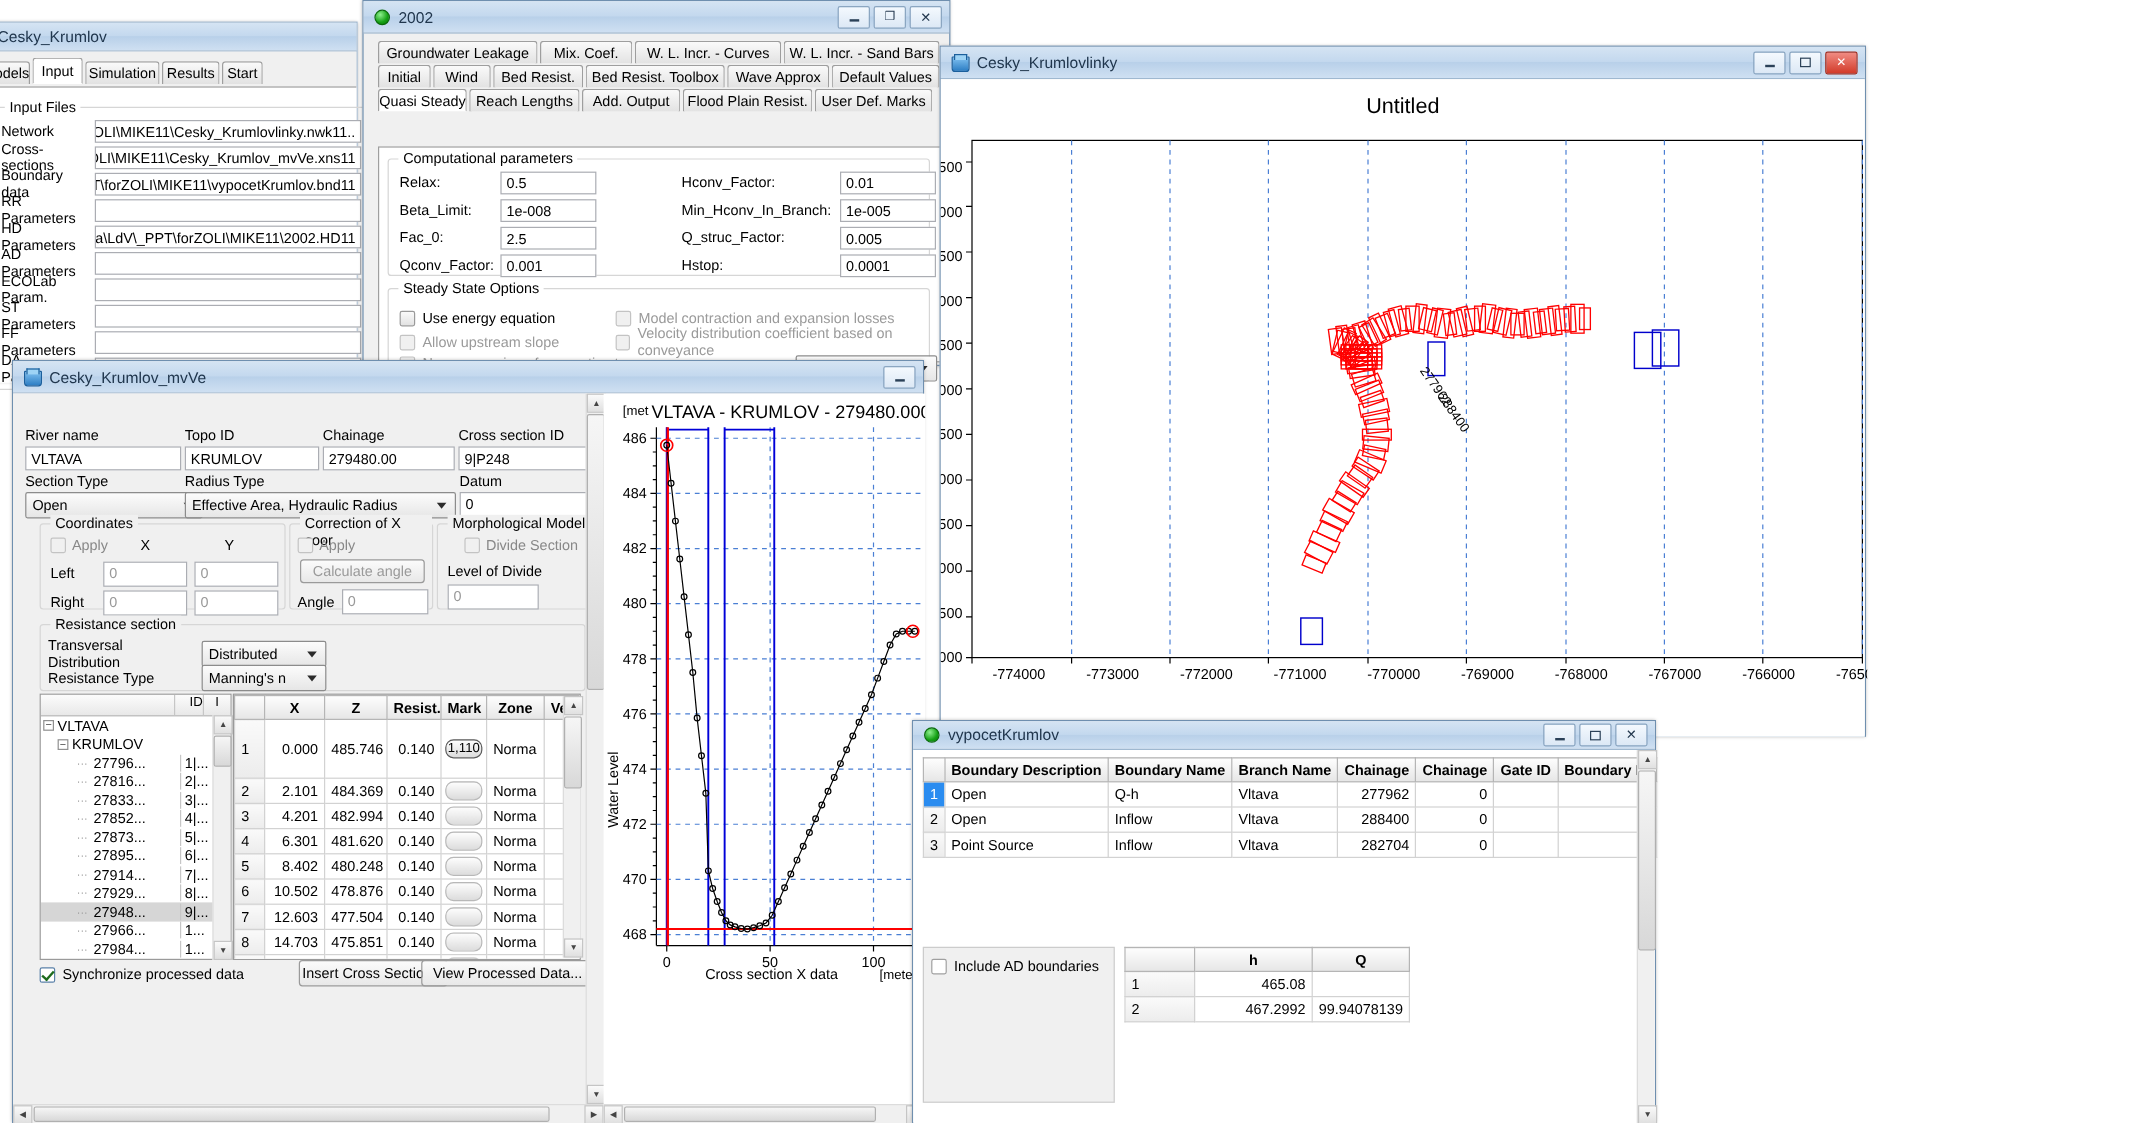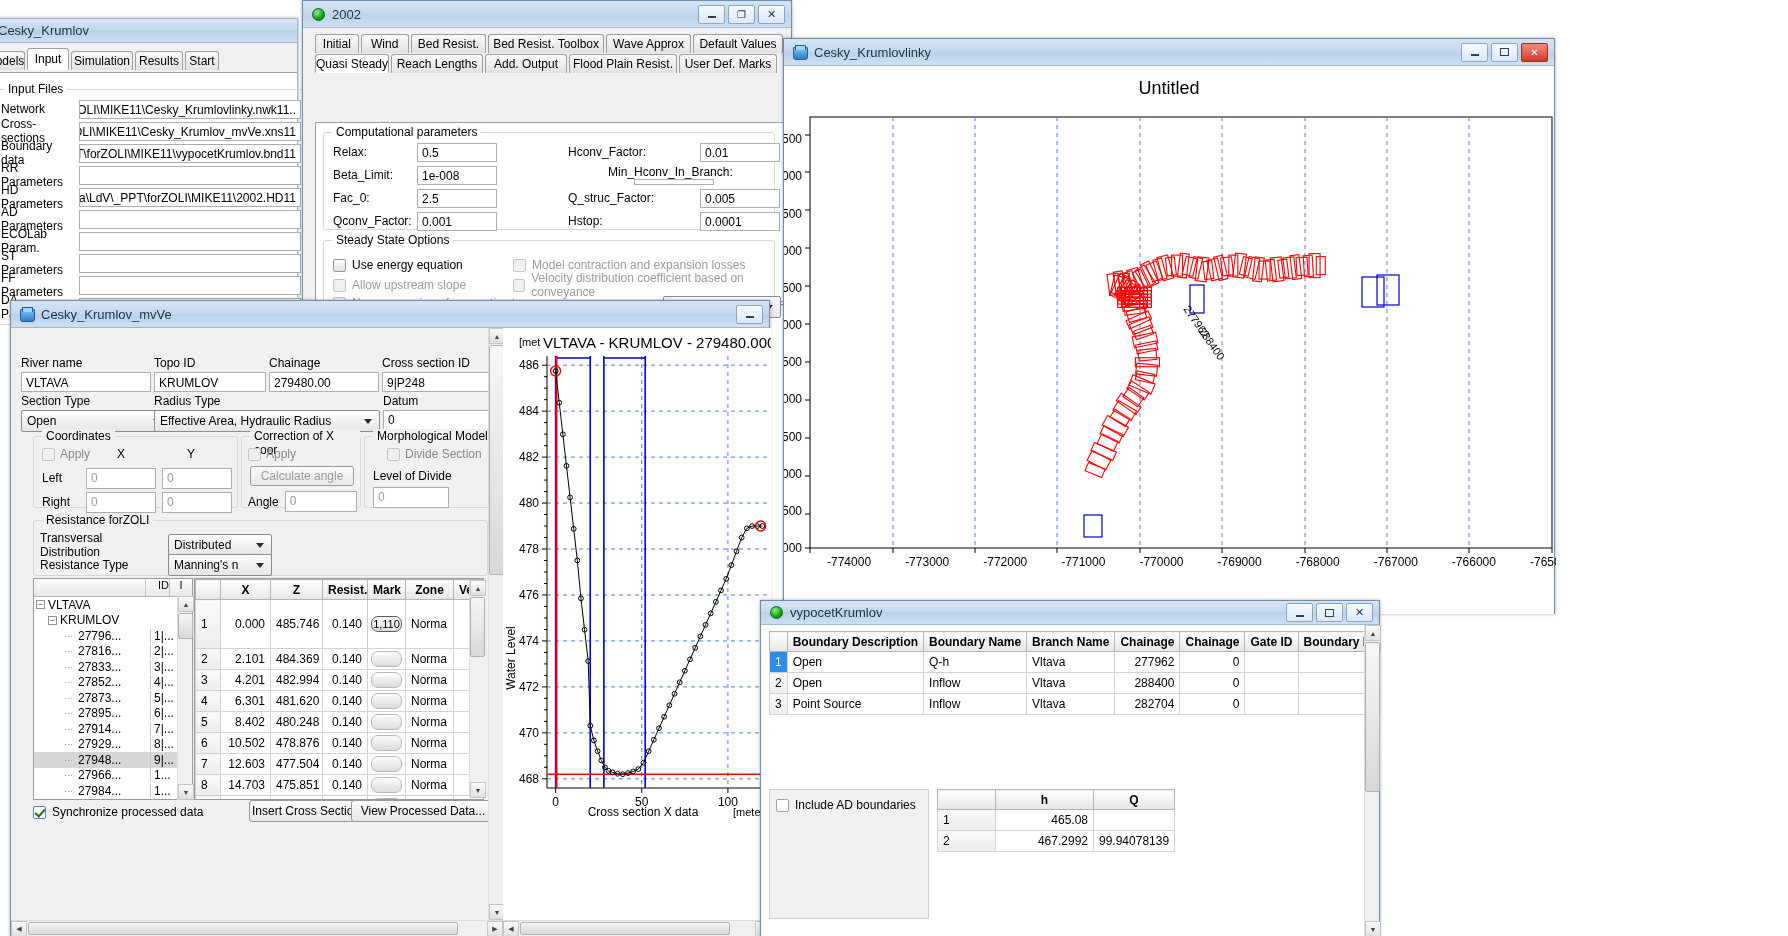--- a/index.html
+++ b/index.html
@@ -183,20 +183,34 @@
     <span class="cap">2002</span>
     <span class="winbtns">
       <span class="wb min"></span>
       <span class="wb rest"></span>
       <span class="wb" style="font-size:11px;">✕</span>
     </span>
   </div>
   <div class="win-body" style="height:277px;padding:6px;">
     <div id="hdtabs" style="position:absolute;left:12px;top:6px;width:470px;">
           <div class="tabrow" style="margin-bottom: 1px;">
+            <div class="tab" style="width: 134px;">
+              <span>Groundwater Leakage</span>
+            </div>
+            <div class="tab" style="width: 80px;">
+              <span>Mix. Coef.</span>
+            </div>
+            <div class="tab" style="width: 126px;">
+              <span>W. L. Incr. - Curves</span>
+            </div>
+            <div class="tab" style="width: 130px;">
+              <span>W. L. Incr. - Sand Bars</span>
+            </div>
+          </div>
+          <div class="tabrow" style="margin-bottom: 1px;">
             <div class="tab" style="width: 56px;">
               <span>Initial</span>
             </div>
             <div class="tab" style="width: 62px;">
               <span>Wind</span>
             </div>
             <div class="tab" style="width: 76px;">
               <span>Bed Resist.</span>
             </div>
             <div class="tab" style="width: 116px;">
@@ -249,21 +263,21 @@
           <div style="display: flex; align-items: center; height: 20px; margin-bottom: 3px;">
             <span class="lbl" style="width: 84px;">Qconv_Factor:</span>
             <div class="fld" style="width: 80px; height: 19px; line-height: 15px;">0.001</div>
           </div>
         </div>
     <div id="hdright" style="position:absolute;left:265px;top:114px;">
           <div style="display: flex; align-items: center; height: 20px; margin-bottom: 3px;">
             <span class="lbl" style="width: 132px;">Hconv_Factor:</span>
             <div class="fld" style="width: 80px; height: 19px; line-height: 15px;">0.01</div>
           </div>
-          <div style="display: flex; align-items: center; height: 20px; margin-bottom: 3px; flex-direction: column;">
+          <div style="display: flex; align-items: center; height: 20px; margin-bottom: 3px;">
             <span class="lbl" style="width: 132px;">Min_Hconv_In_Branch:</span>
             <div class="fld" style="width: 80px; height: 19px; line-height: 15px;">1e-005</div>
           </div>
           <div style="display: flex; align-items: center; height: 20px; margin-bottom: 3px;">
             <span class="lbl" style="width: 132px;">Q_struc_Factor:</span>
             <div class="fld" style="width: 80px; height: 19px; line-height: 15px;">0.005</div>
           </div>
           <div style="display: flex; align-items: center; height: 20px; margin-bottom: 3px;">
             <span class="lbl" style="width: 132px;">Hstop:</span>
             <div class="fld" style="width: 80px; height: 19px; line-height: 15px;">0.0001</div>
@@ -588,21 +602,21 @@
         <div class="grp-t">Morphological Model</div>
         <div style="position:absolute;left:22px;top:10px;display:flex;align-items:center;gap:5px;">
           <span class="cbx dis"></span>
           <span class="lbl" style="color:#888;">Divide Section</span>
         </div>
         <div class="lbl" style="position:absolute;left:8px;top:32px;">Level of Divide</div>
         <div class="fld ro" style="position:absolute;left:8px;top:50px;width:76px;"><span>0</span></div>
       </div>
 
       <div class="grp" style="left:22px;top:192px;width:455px;height:56px;">
-        <div class="grp-t">Resistance forZOLI</div>
+        <div class="grp-t">Resistance section</div>
         <div style="position:absolute;left:6px;top:10px;display:flex;align-items:center;gap:8px;">
           <span class="lbl" style="width:120px;">Transversal Distribution</span>
           <span class="combo" style="width:104px;">
             <span>Distributed</span>
             <span class="arr"></span>
           </span>
         </div>
         <div style="position:absolute;left:6px;top:33px;display:flex;align-items:center;gap:8px;">
           <span class="lbl" style="width:120px;">Resistance Type</span>
           <span class="combo" style="width:104px;">

